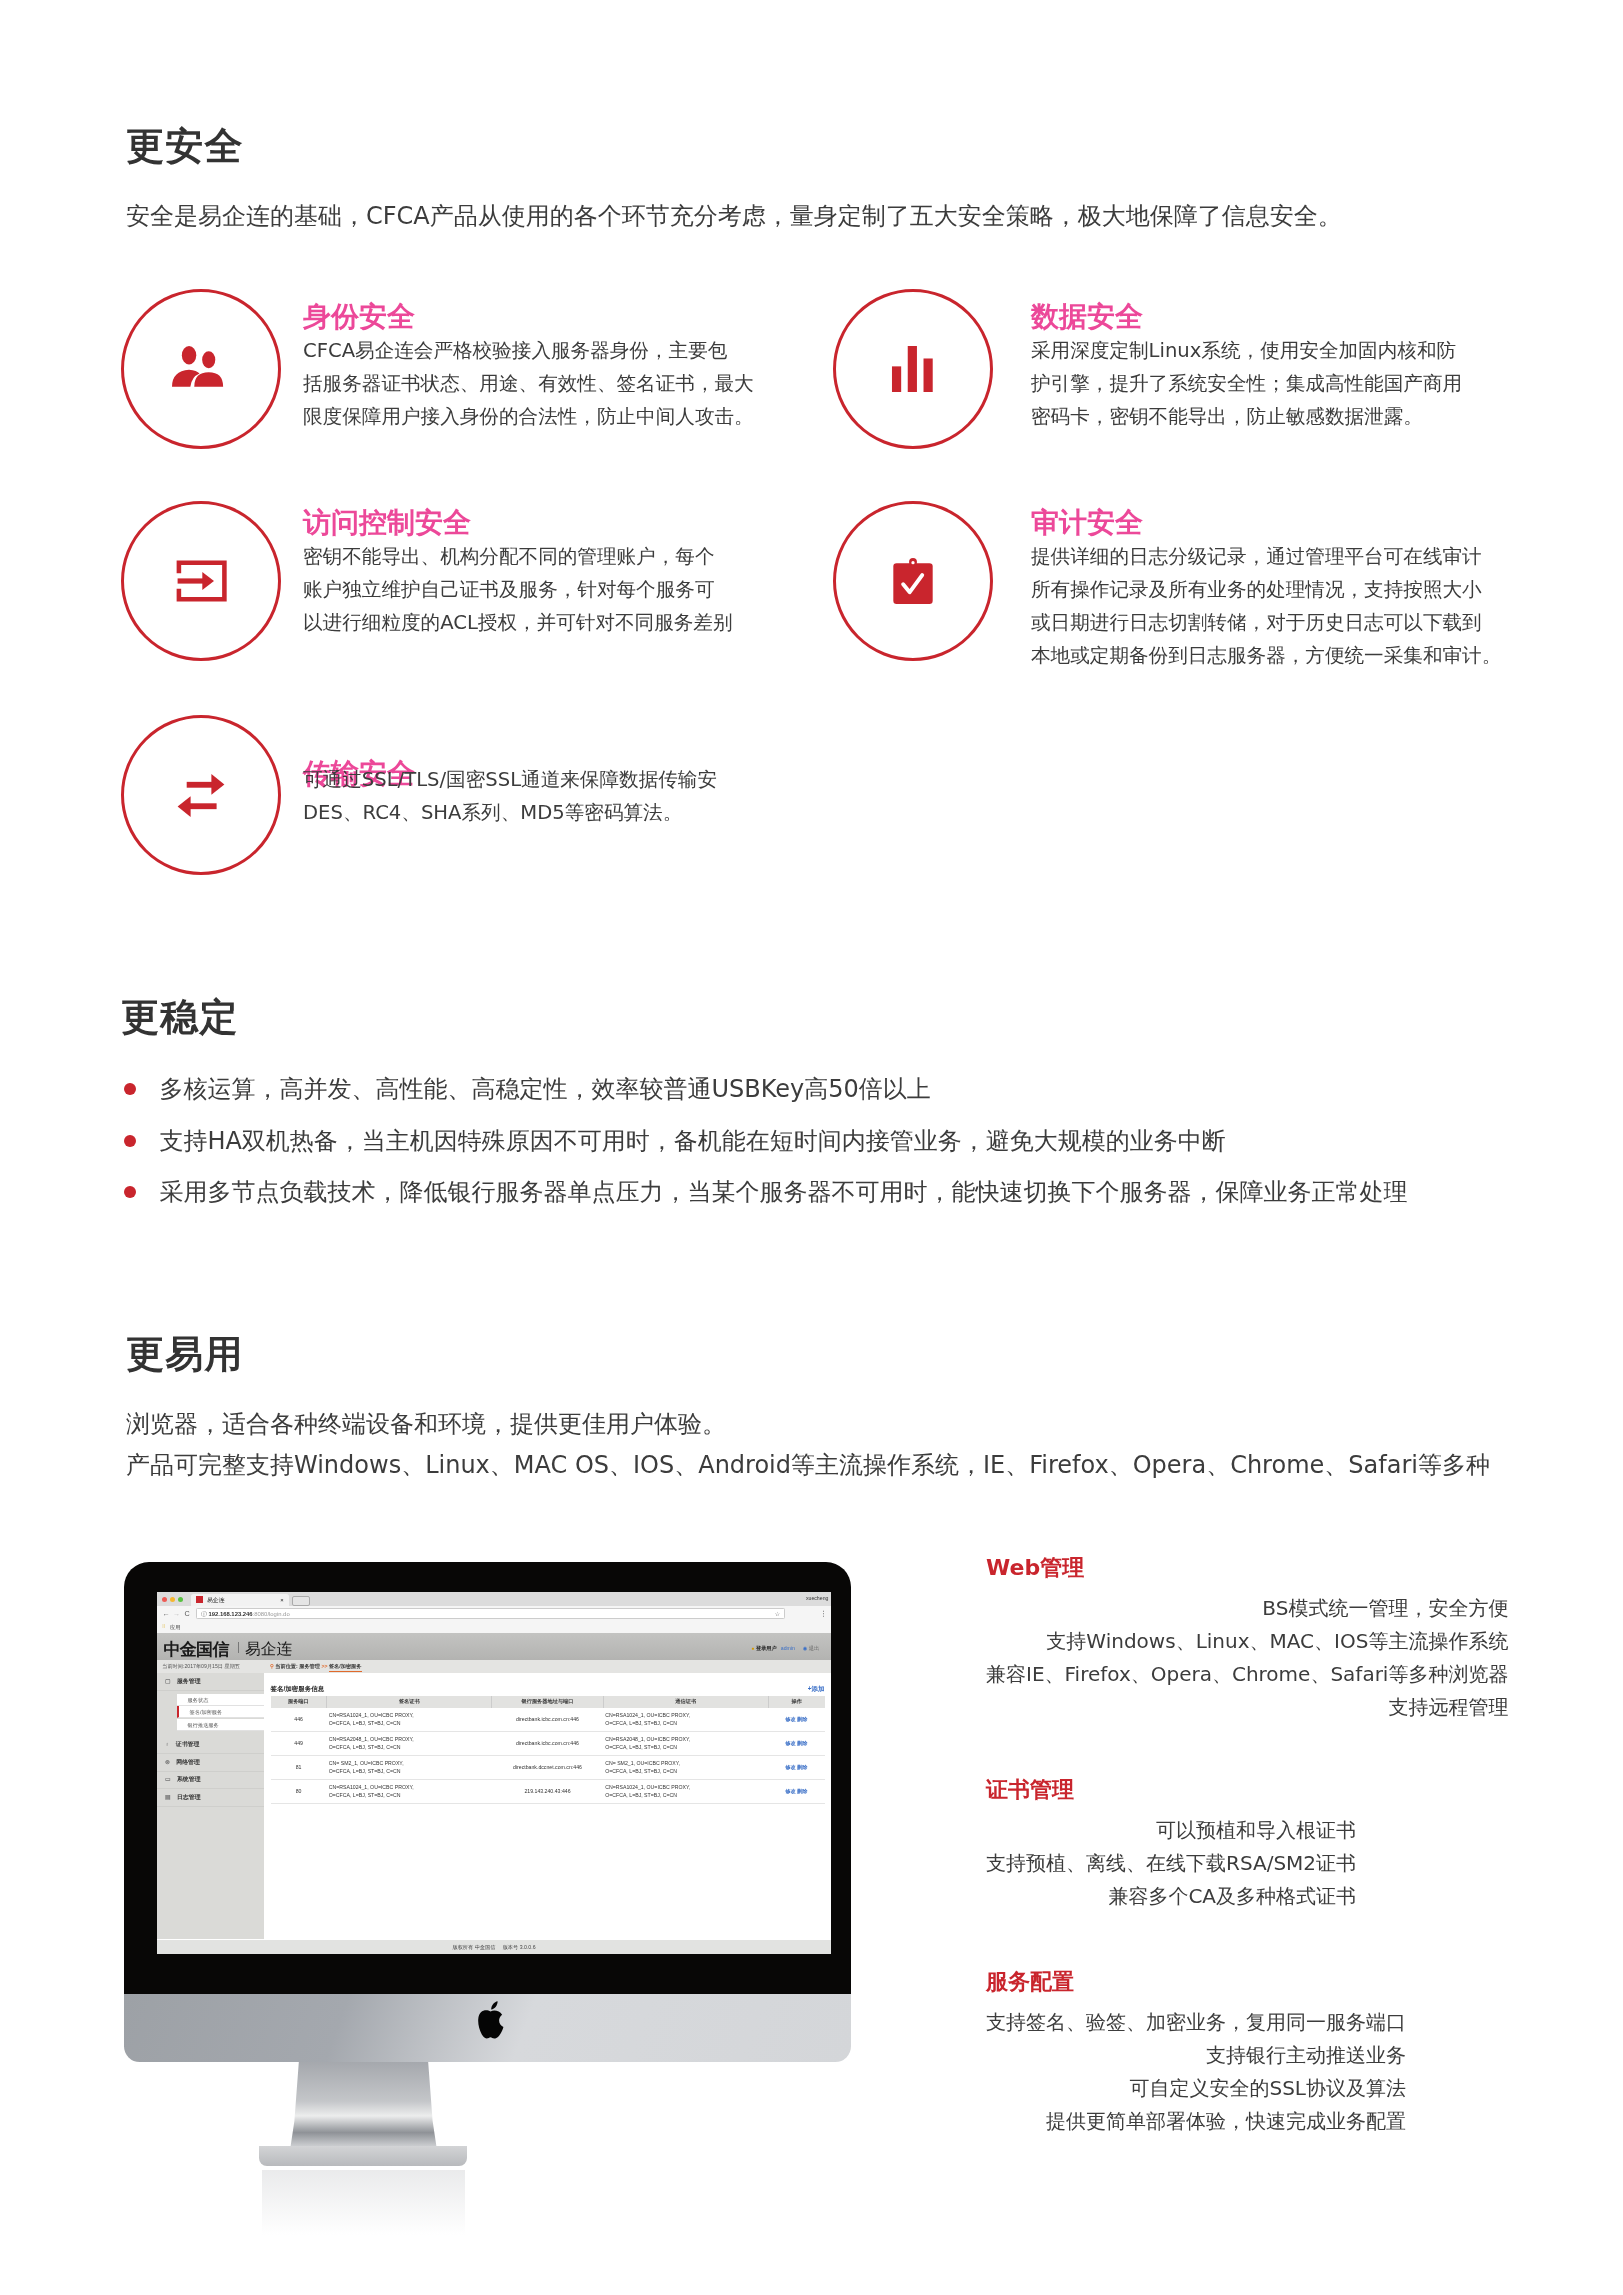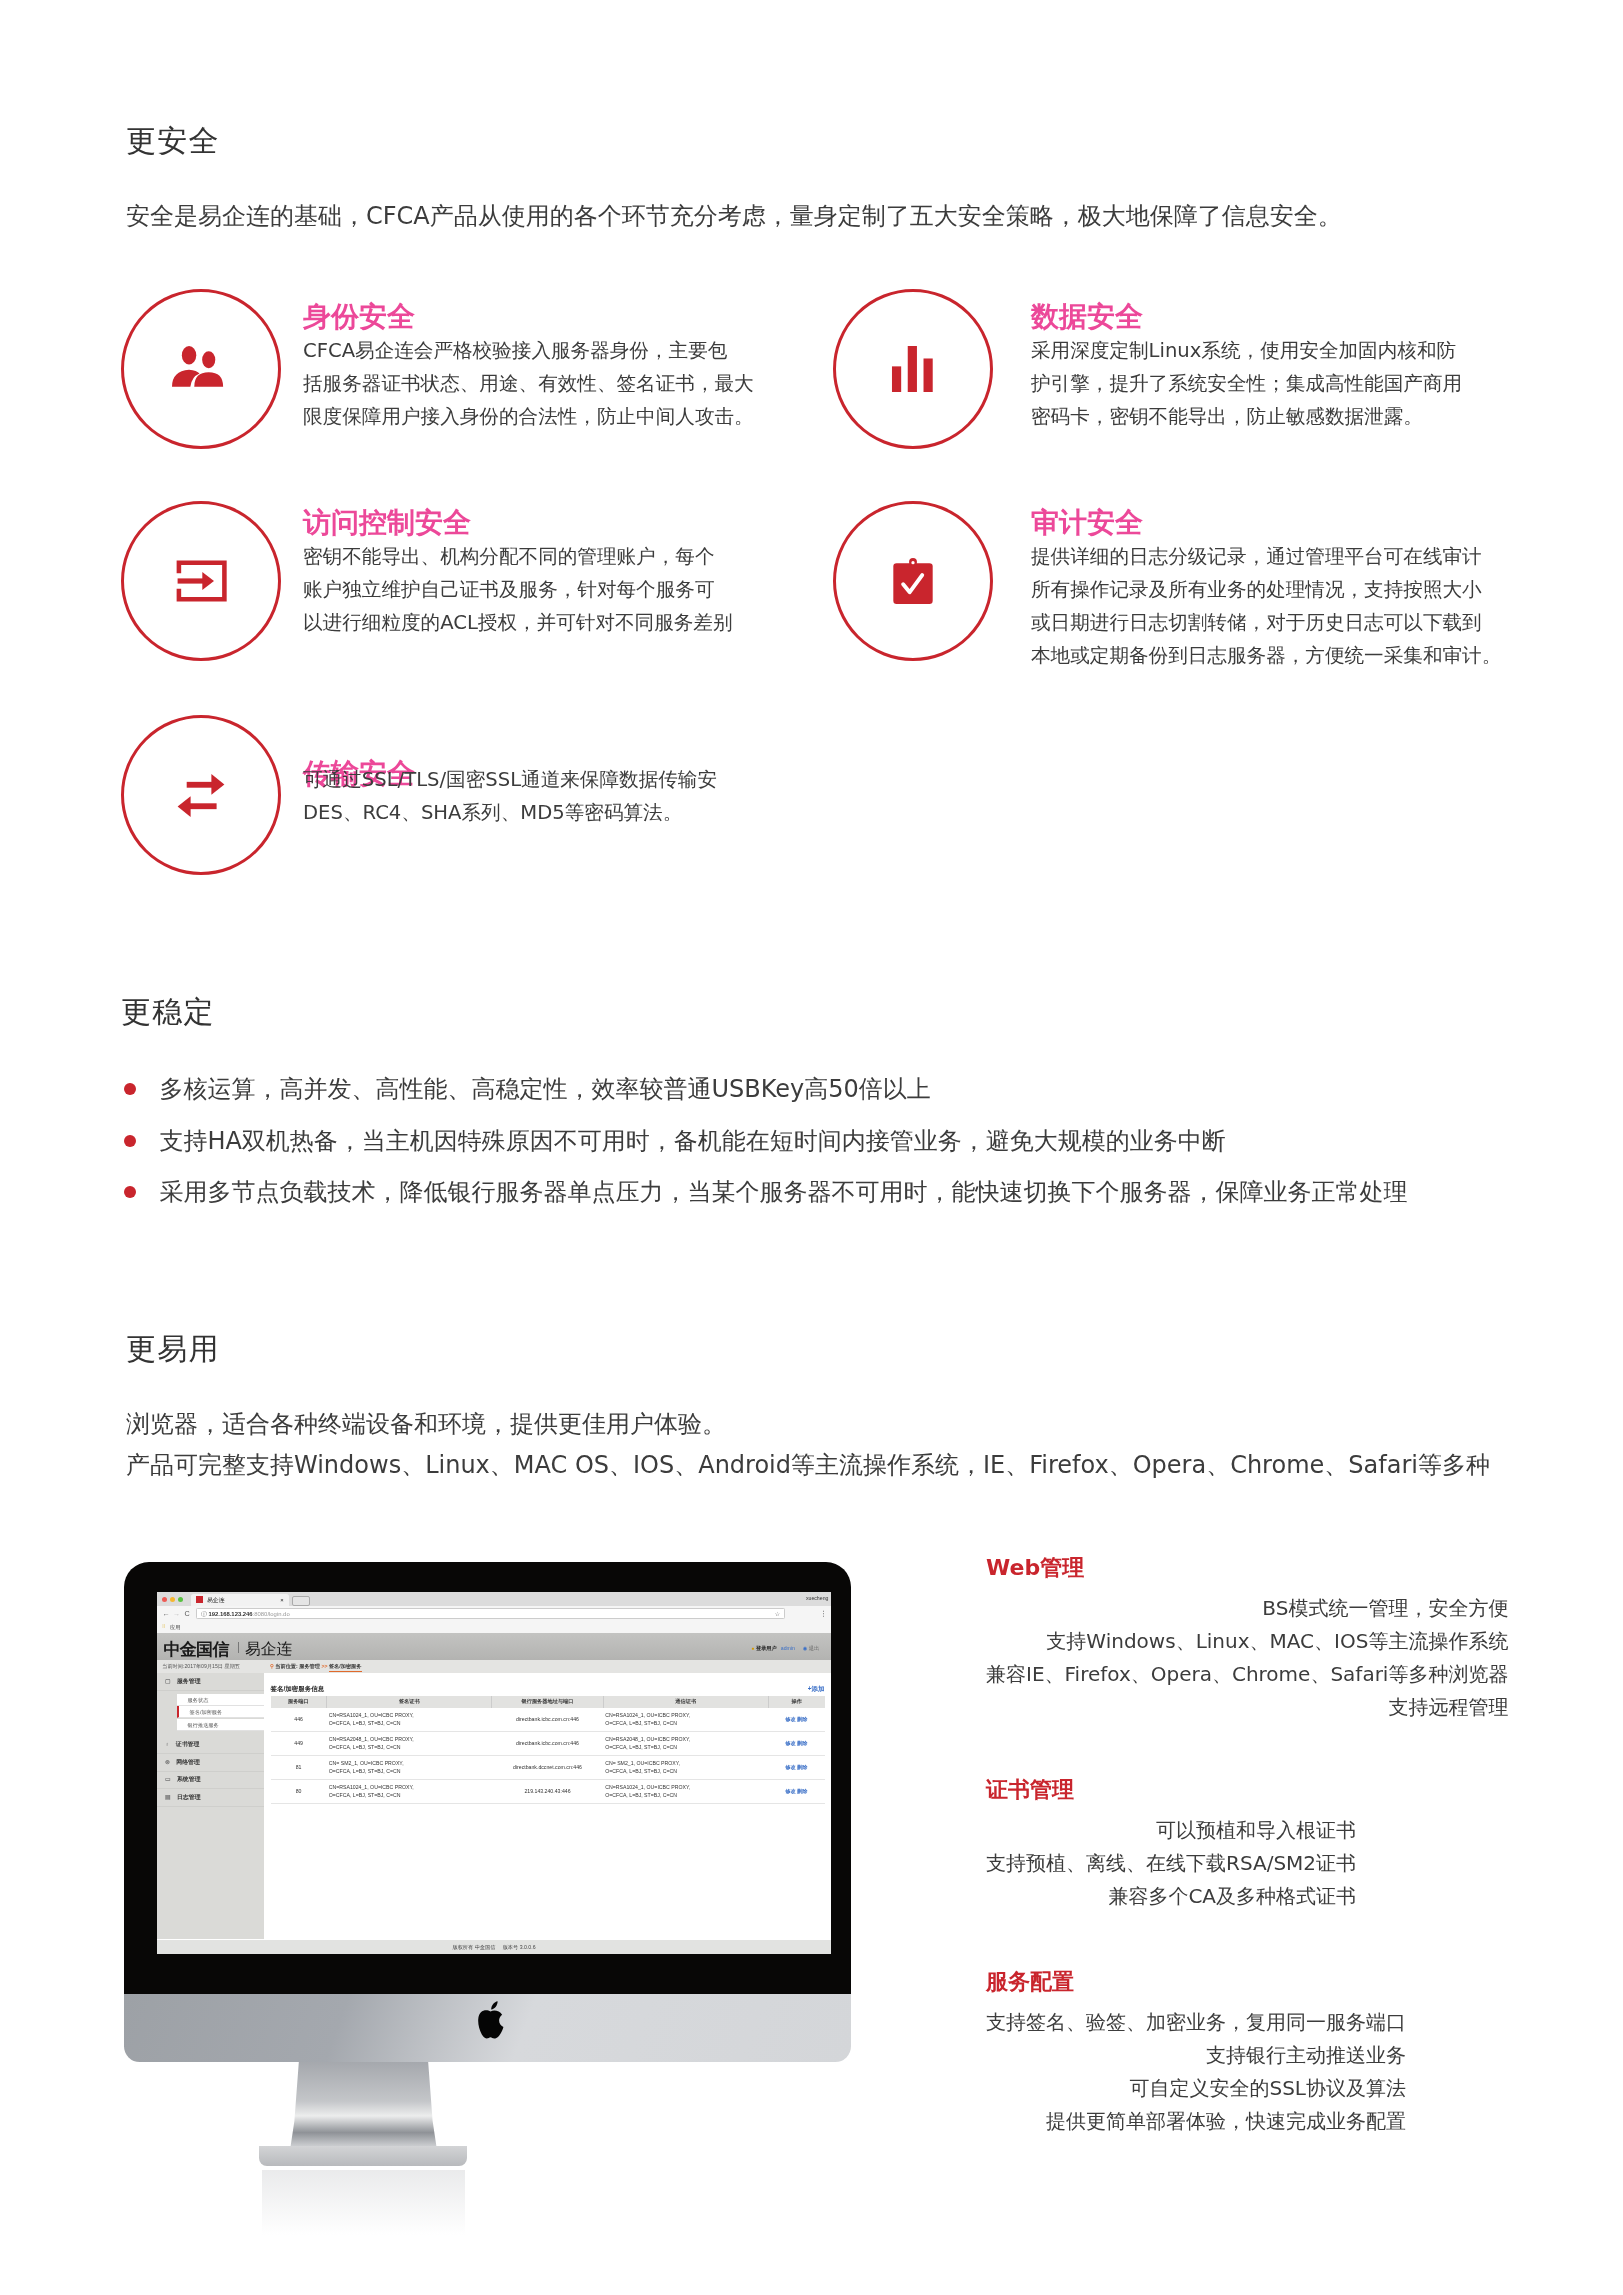--- a/index.html
+++ b/index.html
@@ -1,19 +1,19 @@
 <!DOCTYPE html>
 <html style="font-size:10.5px"><head>
 <meta charset="utf-8">
 <style>
   html, body { margin: 0; padding: 0; background: #ffffff; }
   body { width: 1623px; height: 2295px; position: relative; overflow: hidden;
          font-family: "DejaVu Sans", "Liberation Sans", sans-serif; color: #3a3a3a; }
   .abs { position: absolute; }
-  .h1 { font-size: 30px; font-weight: normal; color: #333; letter-spacing: 1.3px; }
+  .h1 { font-size: 38px; font-weight: bold; color: #333; letter-spacing: 1.3px; }
   .para { font-size: 24px; line-height: 41px; color: #3c3c3c; }
   .feat-circle { position: absolute; width: 160px; height: 160px; border: 3.3px solid #c9252d;
                  border-radius: 50%; box-sizing: border-box; display: flex; align-items: center; justify-content: center; }
   .feat-title { position: absolute; font-size: 28px; font-weight: bold; color: #ec4899; }
   .feat-desc { position: absolute; font-size: 19.6px; line-height: 33px; color: #3c3c3c; width: 471px; }
   .bullet-row { position: absolute; left: 124px; display: flex; align-items: center; font-size: 24px; color: #3c3c3c; }
   .bullet-dot { width: 11.8px; height: 11.8px; border-radius: 50%; background: #c9252d; margin-right: 23.6px; }
   .side-title { font-size: 22px; font-weight: bold; color: #c9252d; margin-bottom: 9.2px; }
   .side-line { font-size: 20px; line-height: 33px; color: #3c3c3c; text-align: right; }
 

